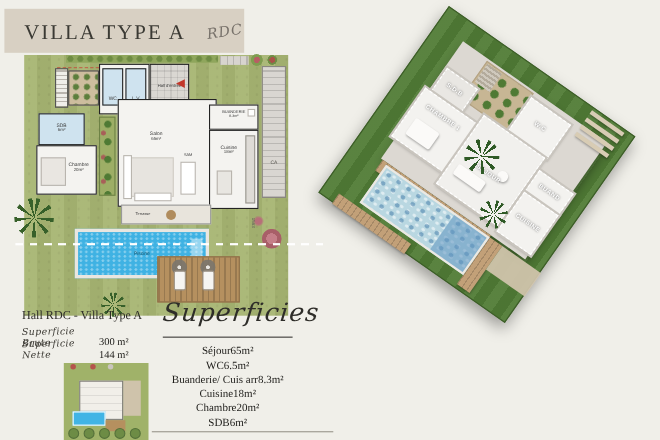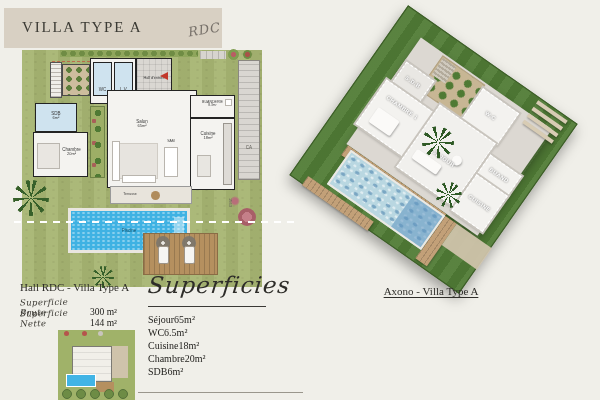--- a/index.html
+++ b/index.html
@@ -1,21 +1,21 @@
 <!DOCTYPE html>
 <html><head>
 <meta charset="utf-8">
 <style>
   html,body{margin:0;padding:0;width:600px;height:400px;overflow:hidden;background:#f0efe9;
     font-family:"Liberation Serif",serif;}
   .page{position:relative;width:600px;height:400px;background:#f0efe9;}
 
   
   .header-block{position:absolute;left:4px;top:8px;width:218px;height:40px;background:#d8d0c3;}
-  .page-title{position:absolute;left:18px;top:11px;font-size:15px;letter-spacing:1.8px;color:#3b3a34;}
+  .page-title{position:absolute;left:18px;top:11px;font-size:19px;letter-spacing:1.8px;color:#3b3a34;}
   .rdc-note{position:absolute;left:184px;top:14px;font-size:13px;font-style:italic;color:#77716a;
     letter-spacing:1px;transform:rotate(-9deg);font-family:"DejaVu Serif",serif;}
 
   
   .plan2d{position:absolute;left:22px;top:50px;width:240px;height:237px;background-color:#a7b572;
     background-image:repeating-linear-gradient(90deg,rgba(255,255,255,.05) 0 12px,rgba(0,0,0,.04) 12px 24px),
       radial-gradient(rgba(0,0,0,.05) 1px,transparent 1.4px);
     background-size:auto,9px 8px;overflow:visible;}
   .room2{position:absolute;background:#f4f3f0;border:1.5px solid #232323;box-sizing:border-box;}
   .blue2{background:#cfe3ef;}
@@ -78,21 +78,21 @@
   .t-deck{position:absolute;left:38px;top:52px;width:18px;height:10px;background:#b5905f;}
   .t-path{position:absolute;left:54px;top:16px;width:16px;height:32px;background:#cfc3ab;}
   .t-tree{position:absolute;top:59px;width:10px;height:10px;border-radius:50%;background:#6d8c45;border:1px solid #55713a;box-sizing:border-box;}
   .t-bloom{position:absolute;top:1px;width:5px;height:5px;border-radius:50%;background:#b5544c;}
 
   
   .sup-title{position:absolute;left:148px;top:272px;width:120px;font-family:"DejaVu Serif",serif;
     font-style:italic;font-size:23px;color:#2e2d29;letter-spacing:1px;transform:skewX(-6deg);}
   .sup-underline{position:absolute;left:148px;top:306px;width:118px;height:1px;background:#3a3935;}
   .sup-table{position:absolute;left:148px;top:313px;width:118px;}
-  .sup-row{display:flex;justify-content:flex-start;font-size:10px;line-height:13px;color:#1e1d1a;}
+  .sup-row{display:flex;justify-content:center;font-size:10px;line-height:13px;color:#1e1d1a;}
   .sup-bottomline{position:absolute;left:138px;top:392px;width:165px;height:1px;background:#9a968c;}
 
   
   .axono{position:absolute;left:330px;top:46px;width:207px;height:207px;transform:rotate(35deg);
     background-color:#517c36;border:1px solid #3c5c28;box-sizing:border-box;
     background-image:repeating-linear-gradient(90deg,rgba(255,255,255,.05) 0 10px,rgba(0,0,0,.06) 10px 20px);
     box-shadow:2px 6px 14px rgba(0,0,0,.35);}
   .plate{position:absolute;left:28px;top:18px;width:160px;height:130px;background:#dcd8d2;box-shadow:3px 4px 8px rgba(0,0,0,.32);}
   .room3{position:absolute;background:#f3f2ef;border:1px dashed #ffffff;box-sizing:border-box;
     box-shadow:0 0 0 2px #c9c5be,1px 2px 3px rgba(0,0,0,.25);}
@@ -261,20 +261,24 @@
   <div class="sup-table">
     <div class="sup-row">
       <span>Séjour</span>
         <span>65m²</span>
     </div>
     <div class="sup-row">
       <span>WC</span>
         <span>6.5m²</span>
     </div>
     <div class="sup-row">
+      <span>Buanderie/ Cuis arr</span>
+        <span>8.3m²</span>
+    </div>
+    <div class="sup-row">
       <span>Cuisine</span>
         <span>18m²</span>
     </div>
     <div class="sup-row">
       <span>Chambre</span>
         <span>20m²</span>
     </div>
     <div class="sup-row">
       <span>SDB</span>
         <span>6m²</span>
@@ -319,14 +323,13 @@
     <div class="stones">
       <div class="stone"></div>
       <div class="stone"></div>
       <div class="stone"></div>
       <div class="stone"></div>
     </div>
     <div class="palm" style="left:86px;top:78px;width:32px;height:32px;background:repeating-conic-gradient(from 10deg,#2f5a26 0deg 13deg,rgba(47,90,38,0) 13deg 42deg);"></div>
     <div class="palm" style="left:128px;top:118px;width:26px;height:26px;background:repeating-conic-gradient(from 0deg,#2f5a26 0deg 13deg,rgba(47,90,38,0) 13deg 42deg);"></div>
   </div>
 
-  <div class="caption axono-caption">Axono - Villa Type A</div>
 </div>
 
 </body></html>

